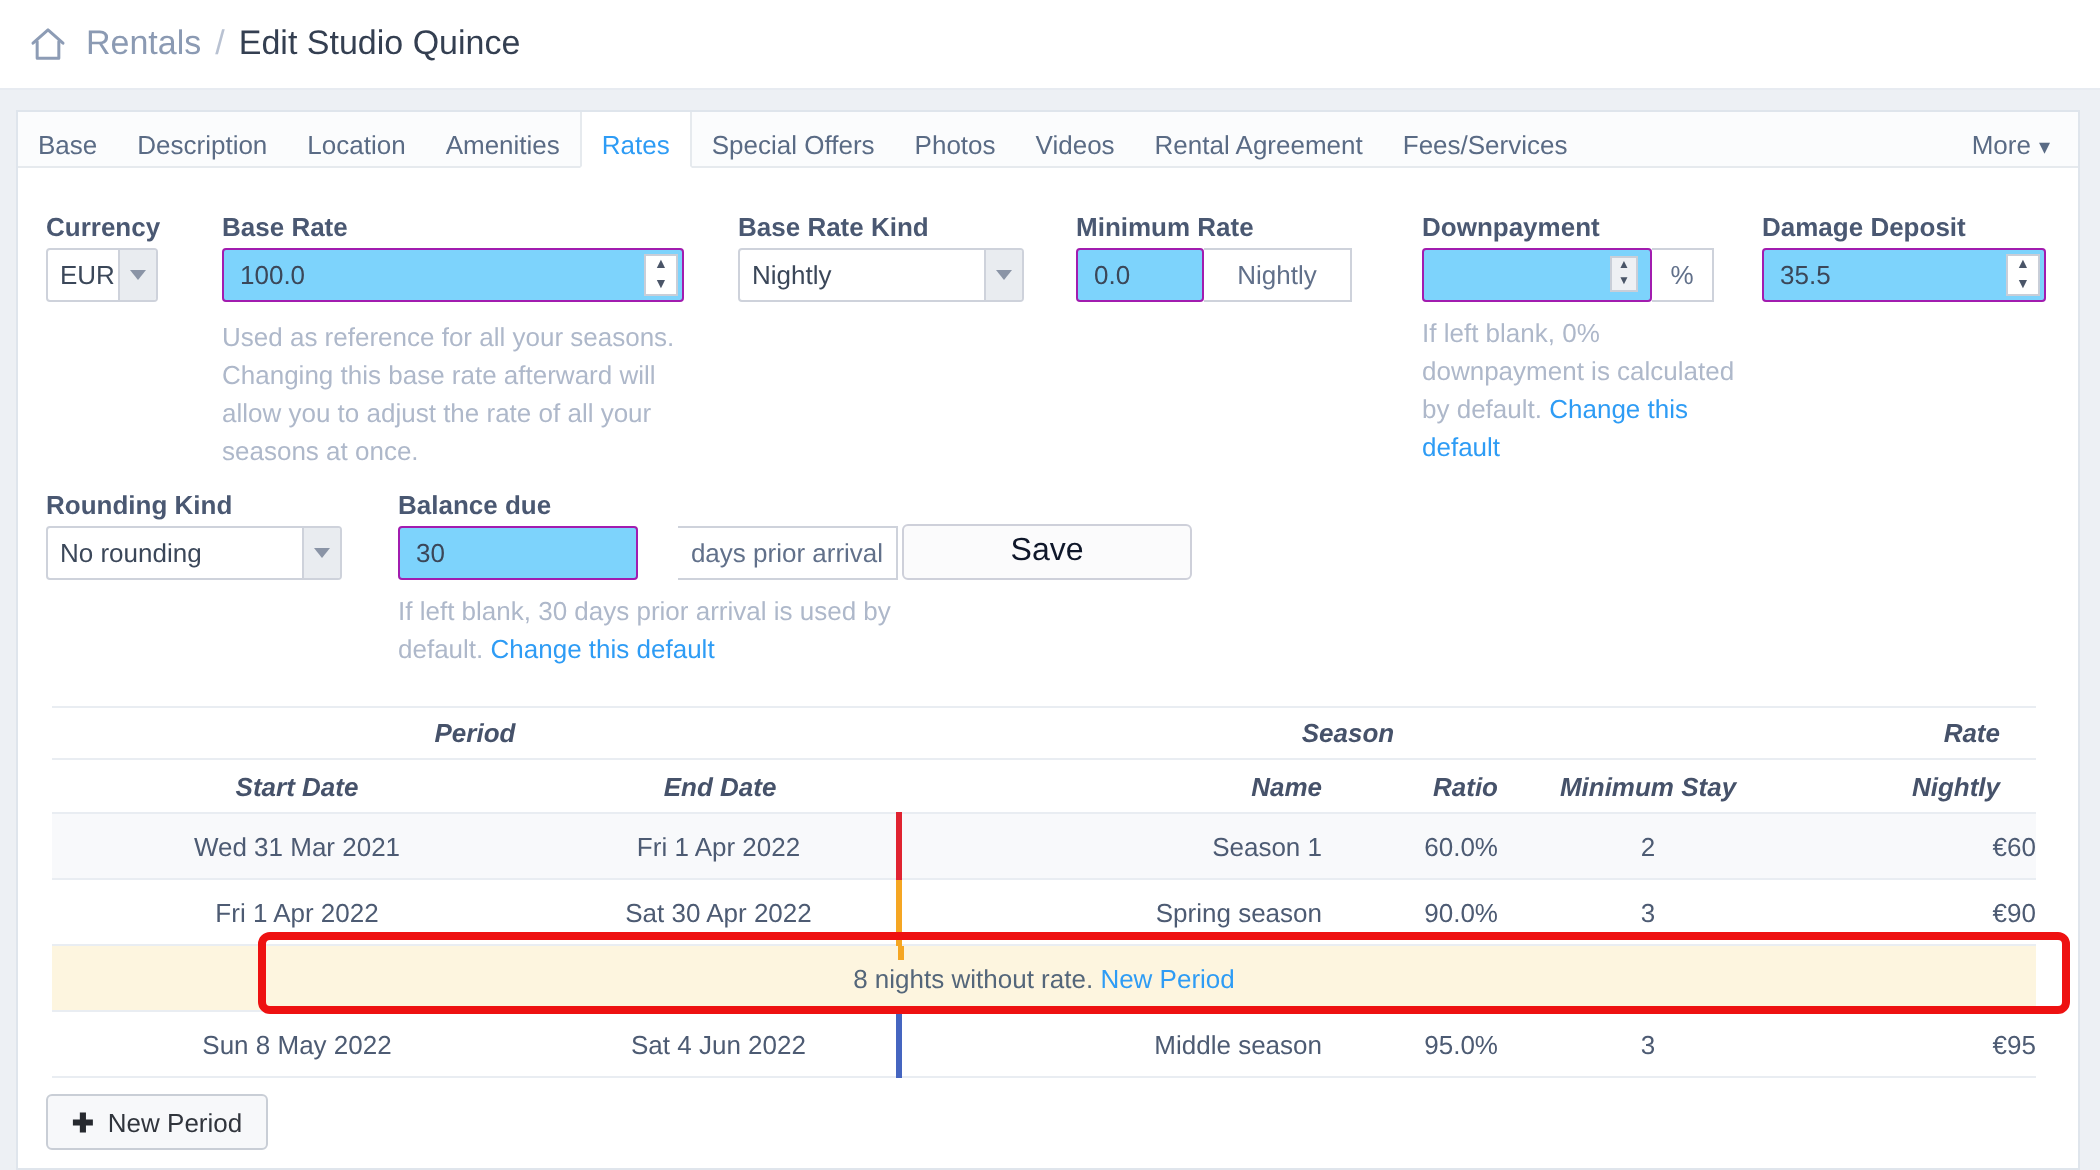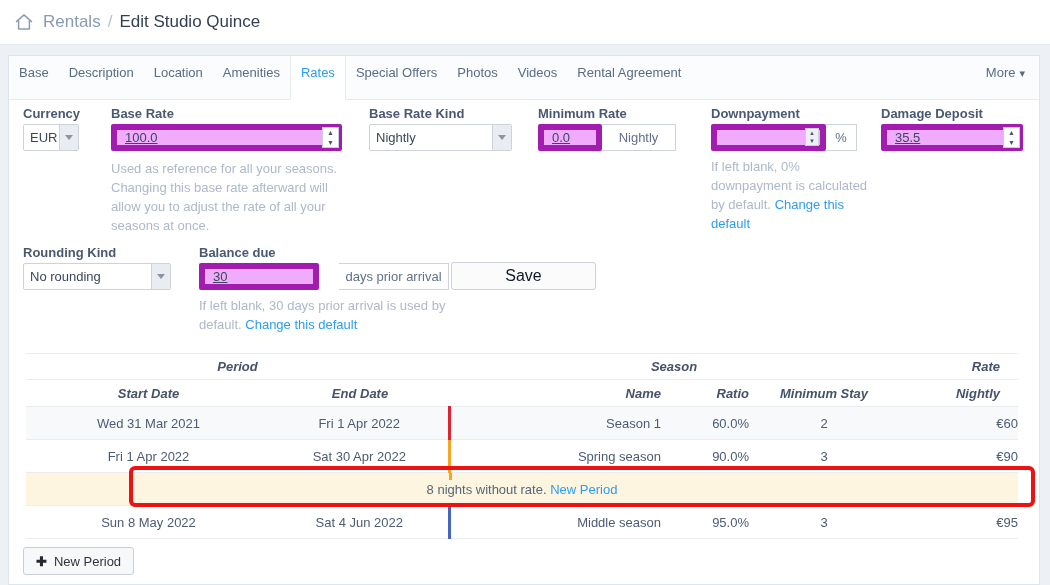--- a/index.html
+++ b/index.html
@@ -13,35 +13,35 @@
   .home-ic { width:20px; height:20px; margin-right:9px; }
   .crumb-root { font-size:17px; color:#8b9ab3; }
   .crumb-sep  { font-size:17px; color:#b9c2d2; margin:0 7px; }
   .crumb-page { font-size:17px; color:#343f51; }
 
   
   .card { position:absolute; left:8px; top:55px; width:1032px; height:530px;
     background:#ffffff; border:1px solid #dfe5ec; }
 
   
-  .tabbar { display:flex; height:44px; background:#fbfcfd; font-size:13px;
+  .tabbar { display:flex; height:28px; background:#fbfcfd; font-size:13px;
     color:#5a6b85; white-space:nowrap; }
   .tab { line-height:33px; padding:0 10px; border-bottom:1px solid #e6eaee; cursor:pointer; }
   .tab.active { background:#ffffff; color:#2e9cf5;
     border-left:1px solid #e6eaee; border-right:1px solid #e6eaee;
     border-bottom:1px solid #ffffff; }
   .tab-fill { flex:1; border-bottom:1px solid #e6eaee; }
   .tab-more { line-height:33px; padding:0 14px; border-bottom:1px solid #e6eaee; cursor:pointer; }
   .tab-more .caret { font-size:11px; margin-left:4px; color:#5a6b85; }
 
   
   .f-label { position:absolute; font-size:13px; font-weight:bold; color:#4a5872; }
-  .f-input { position:absolute; height:27px; border:6px solid #a21caf; border-radius:2px;
-    background:#f0abfc; font-size:13px; color:#3b4759; padding:0 8px;
-    font-family:"Liberation Sans", sans-serif;text-decoration:underline; }
+  .f-input { position:absolute; height:27px; border:1px solid #a21caf; border-radius:2px;
+    background:#7dd3fc; font-size:13px; color:#3b4759; padding:0 8px;
+    font-family:"Liberation Sans", sans-serif; }
   .f-help { position:absolute; font-size:13px; line-height:19px; color:#aeb8ca; }
   .f-help a { color:#2e9cf5; text-decoration:none; }
 
   .sel { position:absolute; height:27px; border:1px solid #ced2db; border-radius:2px;
     background:#fff; display:flex; align-items:stretch; overflow:hidden; cursor:pointer; }
   .sel .sel-txt { flex:1; font-size:13px; color:#3b4759; line-height:25px; padding:0 6px;
     white-space:nowrap; overflow:hidden; }
   .sel .sel-arrow { width:19px; background:#e9ecf0; border-left:1px solid #ced2db;
     display:flex; align-items:center; justify-content:center; }
   .chev { width:0; height:0; border-left:4px solid transparent; border-right:4px solid transparent;
@@ -108,20 +108,21 @@
   <div class="tabbar">
     <div class="tab">Base</div>
     <div class="tab">Description</div>
     <div class="tab">Location</div>
     <div class="tab">Amenities</div>
     <div class="tab active">Rates</div>
     <div class="tab">Special Offers</div>
     <div class="tab">Photos</div>
     <div class="tab">Videos</div>
     <div class="tab">Rental Agreement</div>
+    <div class="tab">Fees/Services</div>
     <div class="tab-fill"></div>
     <div class="tab-more">
       <span>More</span><span class="caret">▾</span>
     </div>
   </div>
 
   <div class="f-label" style="left:14px; top:50px;">Currency</div>
   <div class="sel" style="left:14px; top:68px; width:56px;">
     <span class="sel-txt">EUR €</span>
     <span class="sel-arrow">

